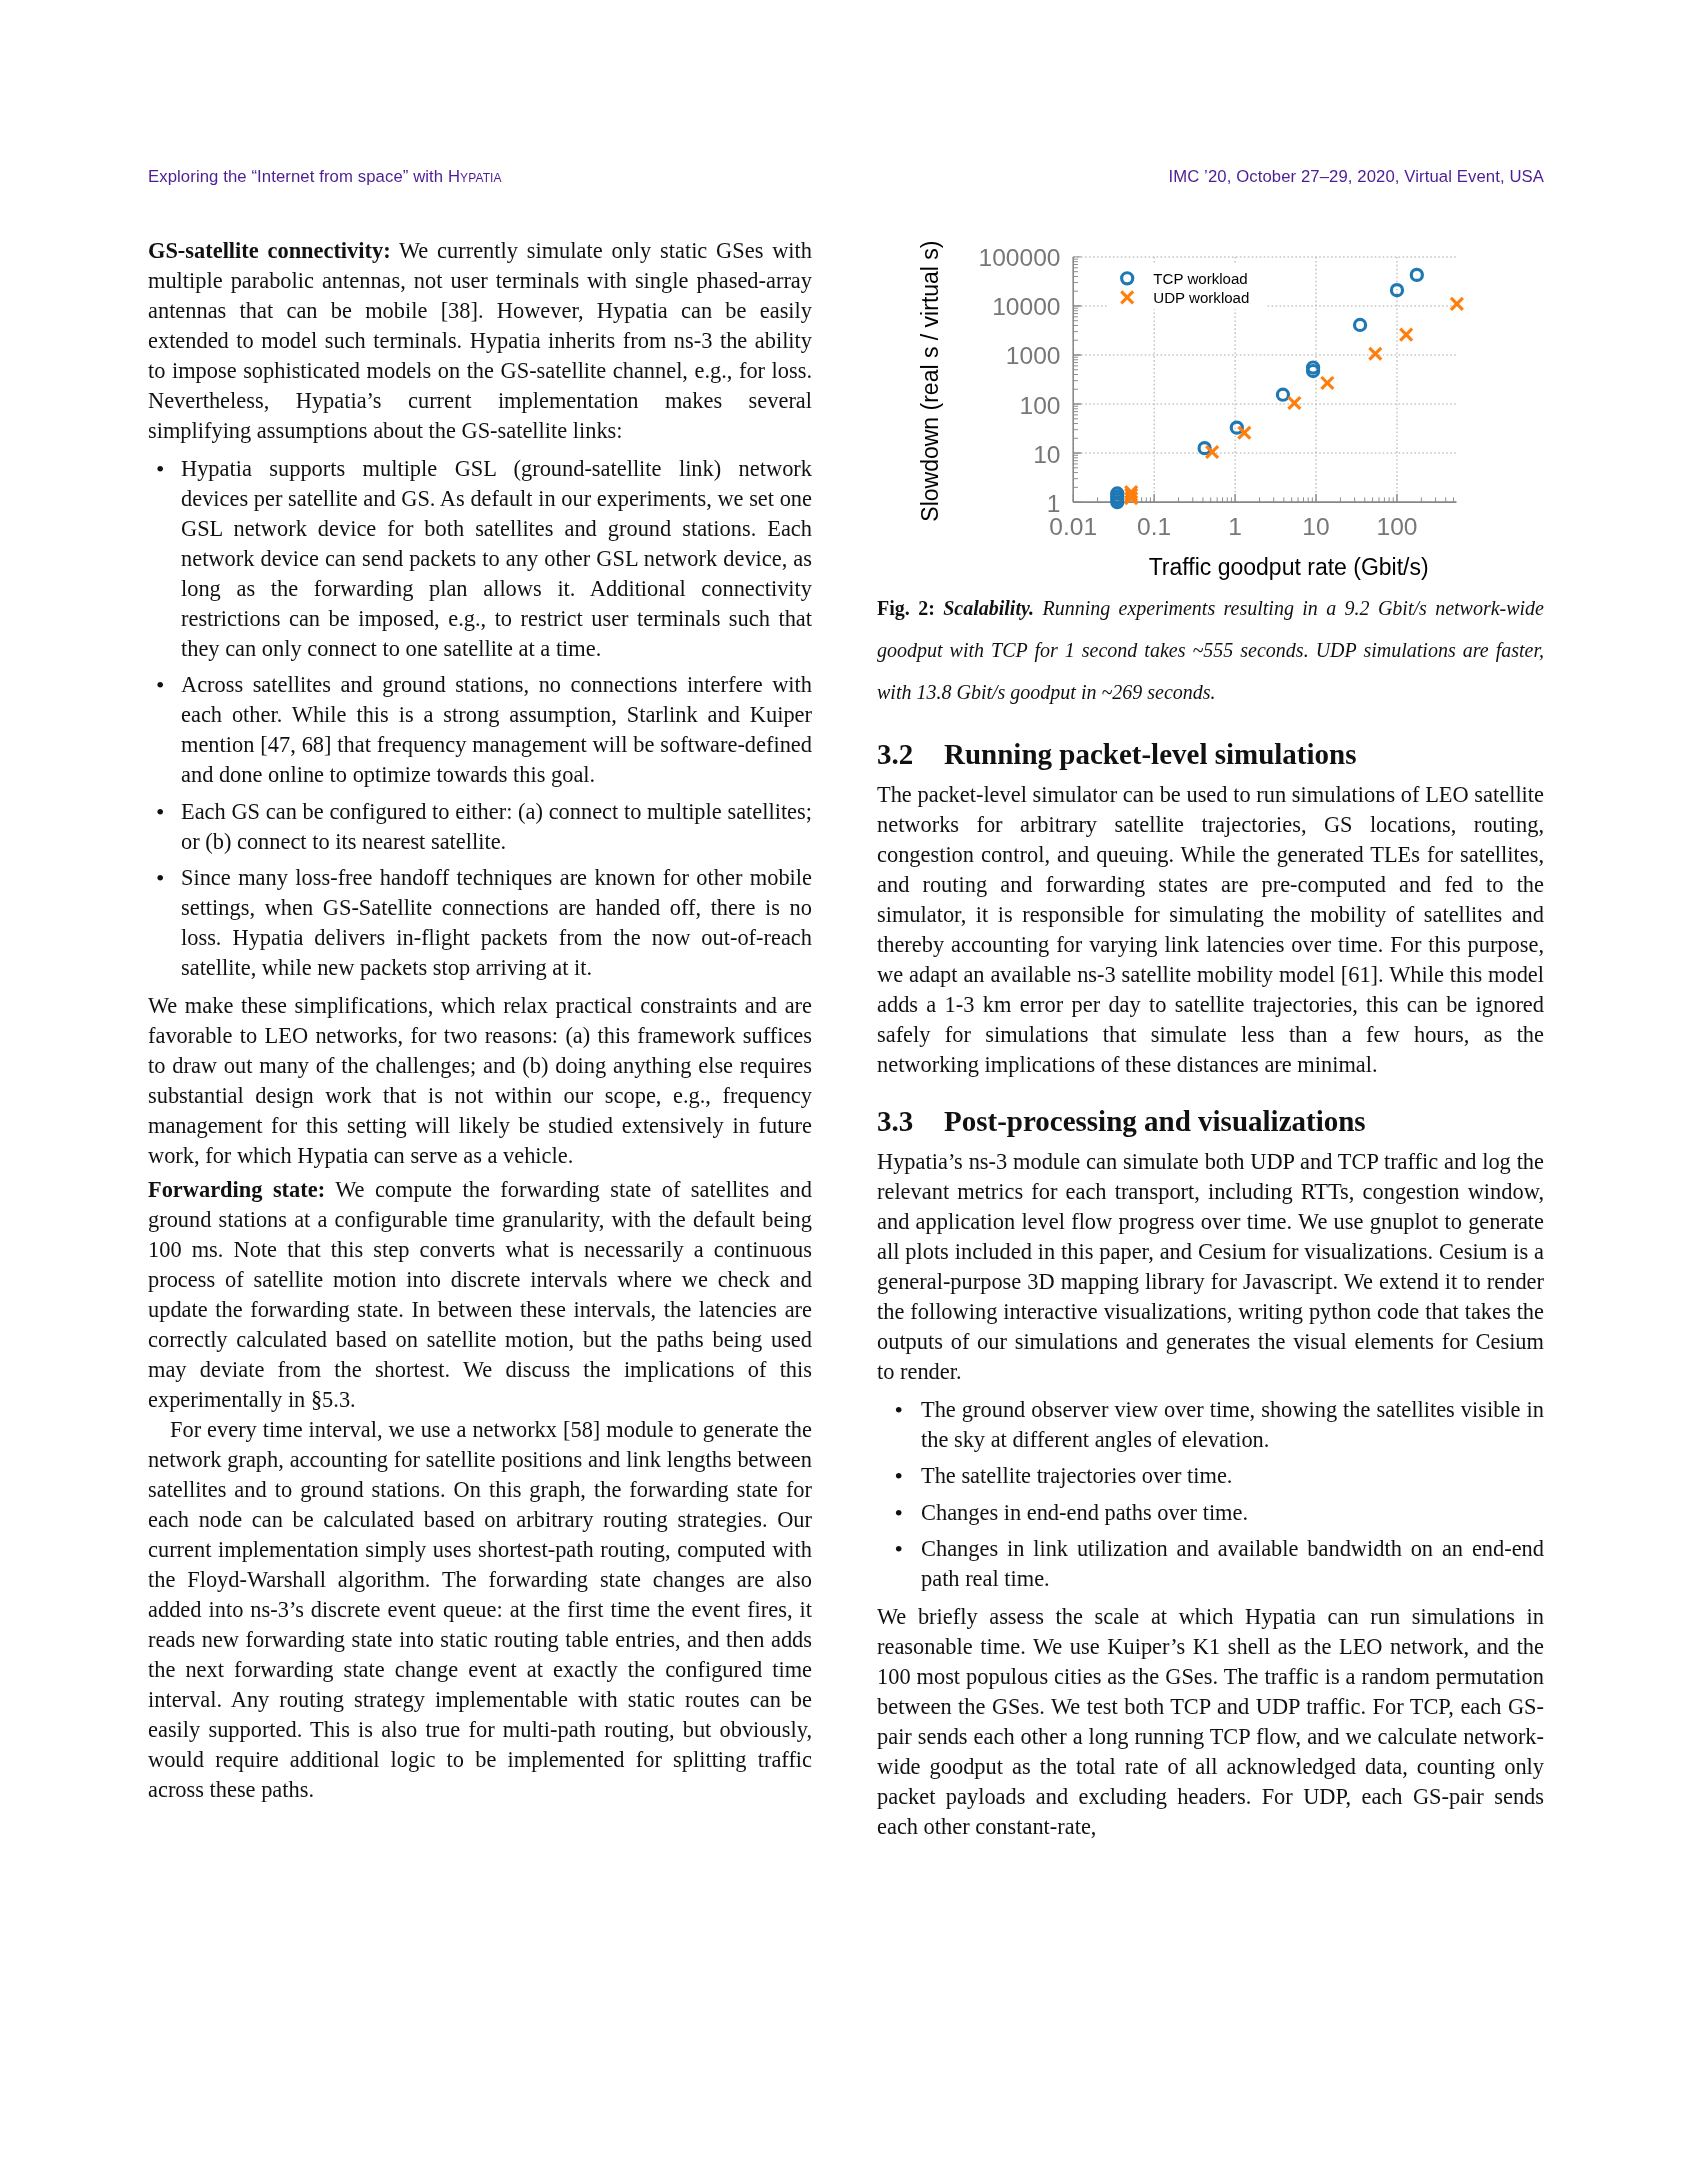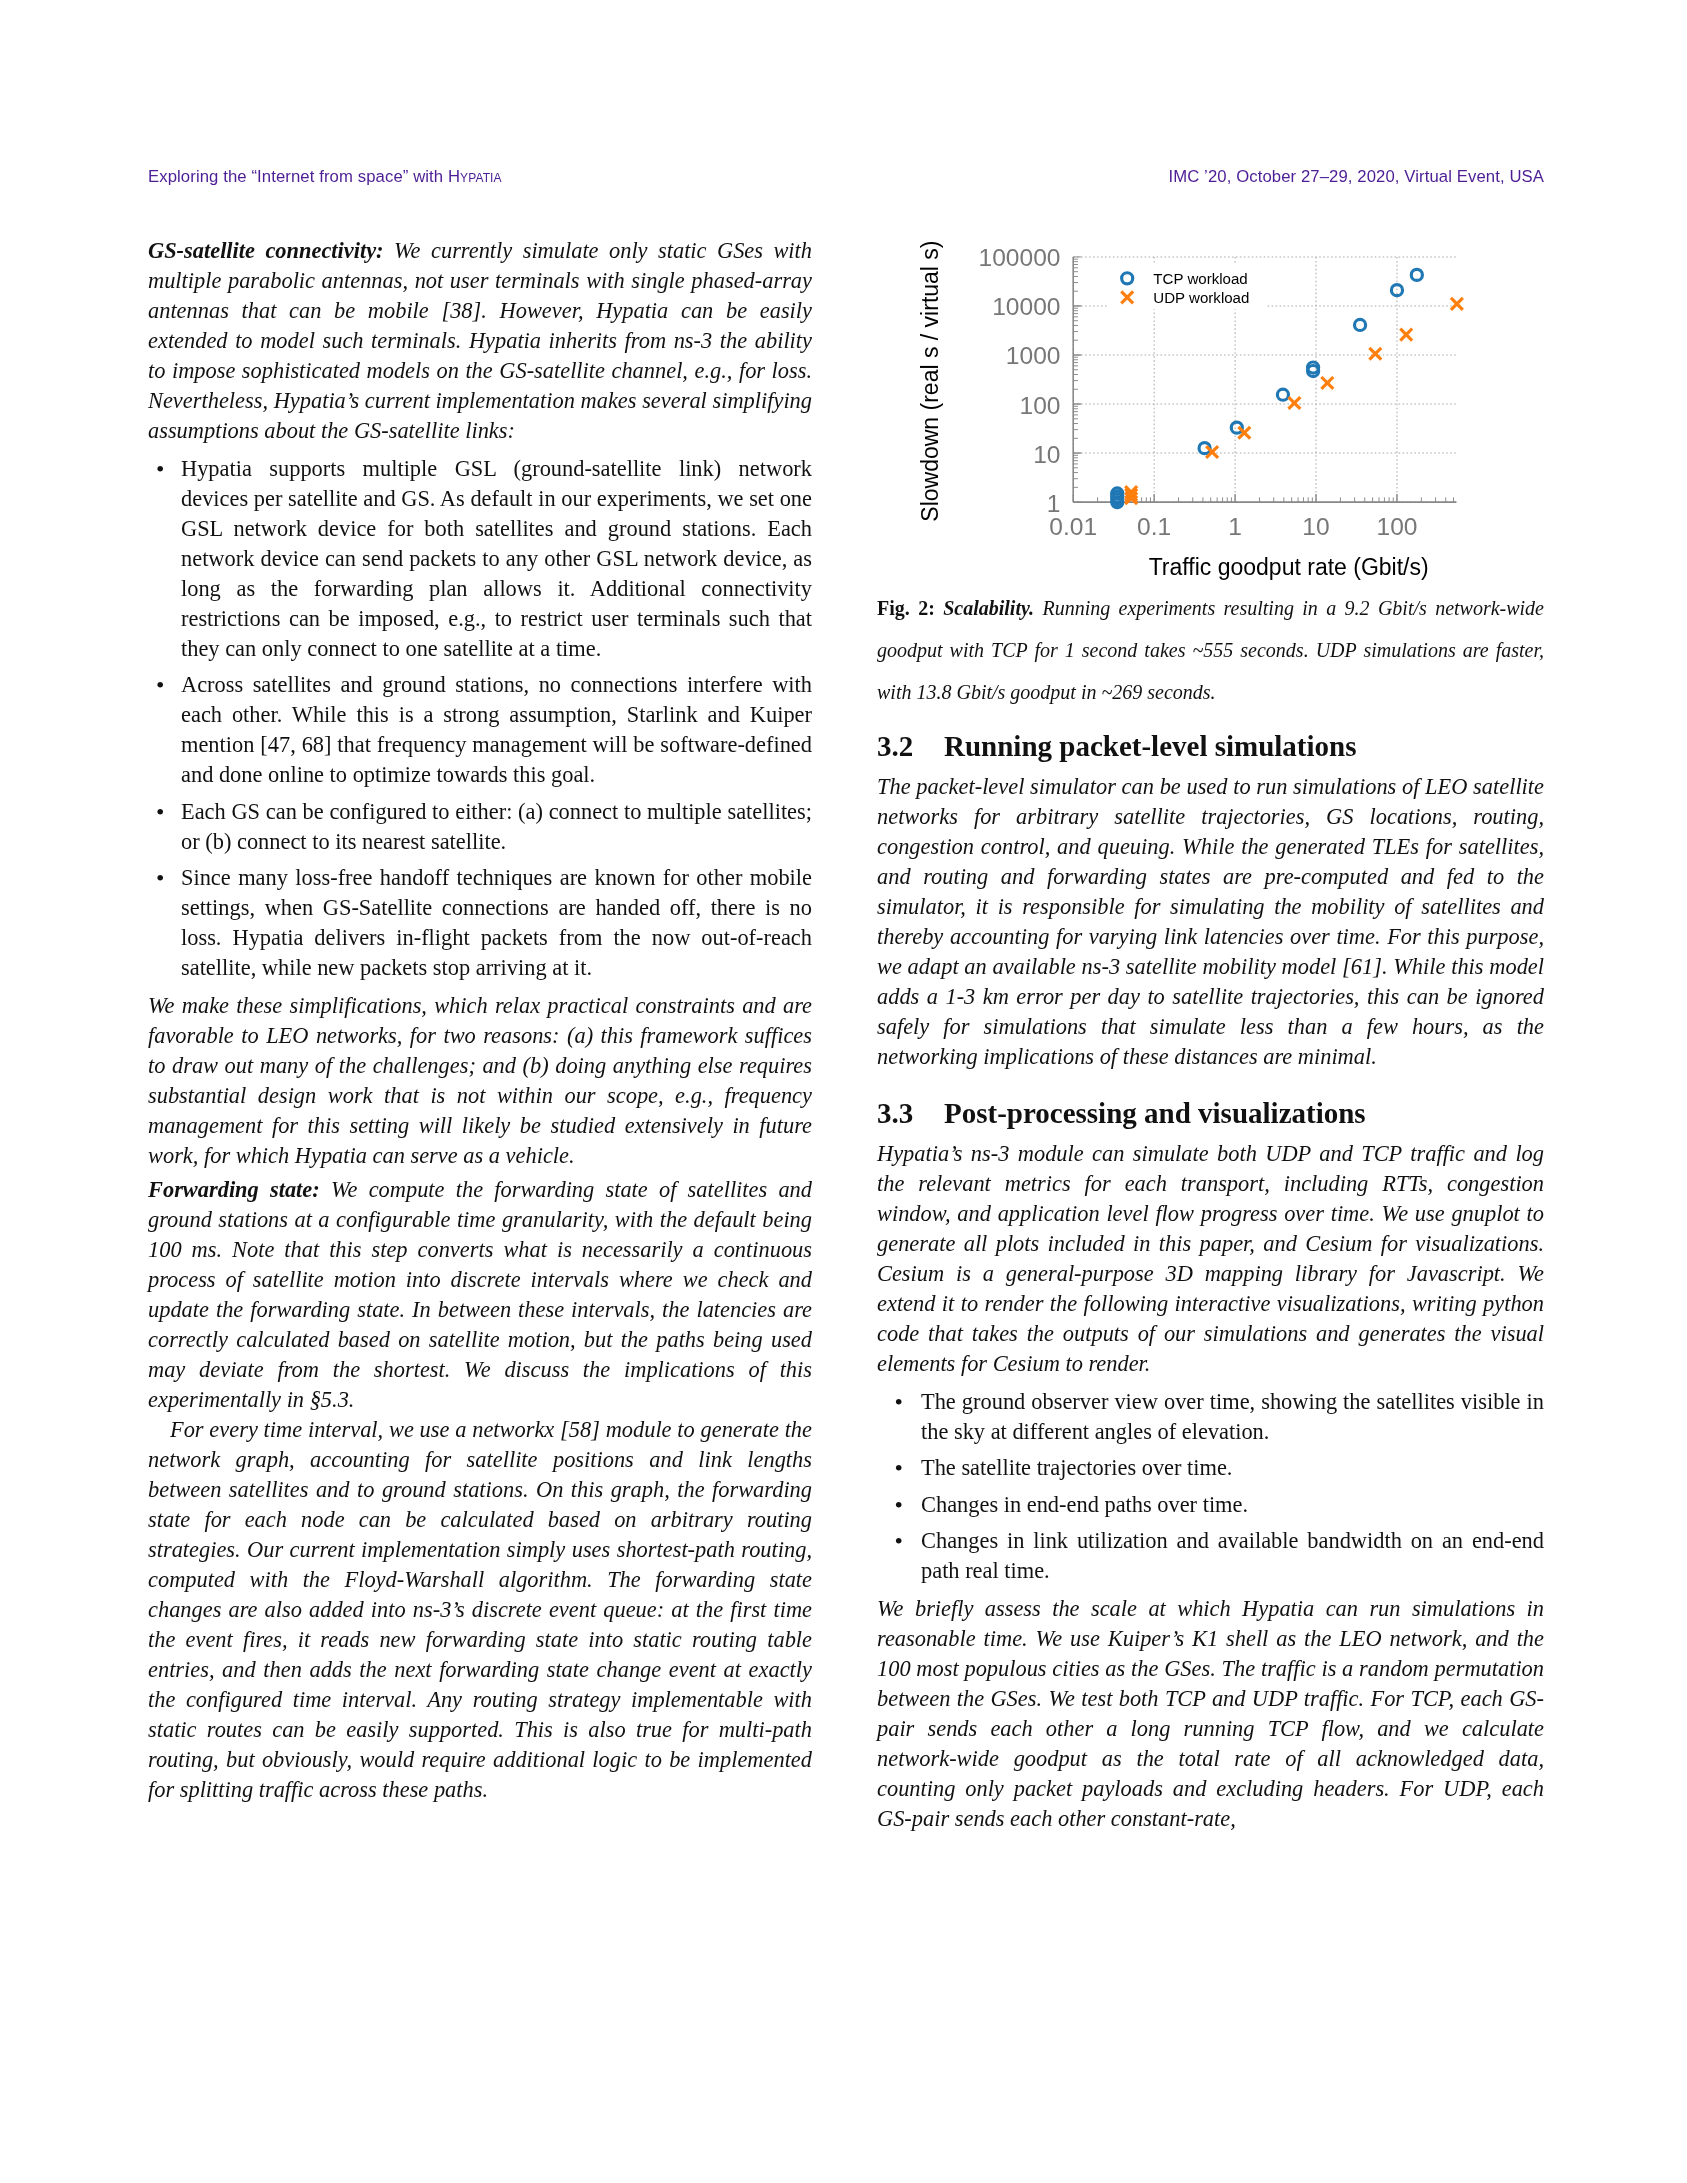--- a/index.html
+++ b/index.html
@@ -7,21 +7,21 @@
 
   .running-header { position: absolute; top: 167px; font-size: 16.7px; font-family: "Liberation Sans", "DejaVu Sans", sans-serif; color: #4c1d95; letter-spacing: 0.1px; }
   .running-header.left { left: 148px; }
   .running-header.right { right: 143px; }
   .sc { font-variant: small-caps; }
 
   .col { position: absolute; font-family: "Liberation Serif", "DejaVu Serif", serif; font-size: 22.4px; line-height: 30px; text-align: justify; hyphens: manual; }
   .col.left { left: 148px; top: 236px; width: 664px; }
   .col.right { left: 877px; top: 587px; width: 667px; }
 
-  p { margin: 0; font-style: italic; }
+  p { margin: 0; }
   .indent { text-indent: 22px; }
   .gap { margin-top: 4px; }
   b.run { font-weight: bold; }
 
   ul.bullets { margin: 8px 0 8px 0; padding: 0; list-style: none; }
   ul.bullets li { position: relative; padding-left: 33px; margin-bottom: 6.4px; }
   ul.bullets li::before { content: "\2022"; position: absolute; left: 8px; top: 0; font-size: 24px; }
   ul.bullets.inset li { padding-left: 44px; }
   ul.bullets.inset li::before { left: 17.5px; }
 
@@ -237,21 +237,21 @@
         <line x1="307.5" y1="102.5" x2="322.5" y2="87.5" stroke="#ff7f0e" stroke-width="4"></line>
       </g>
       <text x="348" y="78" fill="#000" font-size="19" font-family="Liberation Sans, DejaVu Sans, sans-serif">TCP workload</text>
       <text x="348" y="102" fill="#000" font-size="19" font-family="Liberation Sans, DejaVu Sans, sans-serif">UDP workload</text>
     </svg>
 </div>
 
 <div class="col right">
   <p class="caption"><span class="figlabel">Fig. 2:</span> <span class="figtitle">Scalability.</span><span> Running experiments resulting in a 9.2 Gbit/s network-wide goodput with TCP for 1 second takes ~555 seconds. UDP simulations are faster, with 13.8 Gbit/s goodput in ~269 seconds.</span></p>
 
-  <h2 class="sec" style="margin-top:16px"><span class="num">3.2</span><span>Running packet-level simulations</span></h2>
+  <h2 class="sec" style="margin-top:24px"><span class="num">3.2</span><span>Running packet-level simulations</span></h2>
   <p>The packet-level simulator can be used to run simulations of LEO satellite networks for arbitrary satellite trajectories, GS locations, routing, congestion control, and queuing. While the generated TLEs for satellites, and routing and forwarding states are pre-computed and fed to the simulator, it is responsible for simulating the mobility of satellites and thereby accounting for varying link latencies over time. For this purpose, we adapt an available ns-3 satellite mobility model [61]. While this model adds a 1-3 km error per day to satellite trajectories, this can be ignored safely for simulations that simulate less than a few hours, as the networking implications of these distances are minimal.</p>
 
   <h2 class="sec"><span class="num">3.3</span><span>Post-processing and visualizations</span></h2>
   <p>Hypatia’s ns-3 module can simulate both UDP and TCP traffic and log the relevant metrics for each transport, including RTTs, congestion window, and application level flow progress over time. We use gnuplot to generate all plots included in this paper, and Cesium for visualizations. Cesium is a general-purpose 3D mapping library for Javascript. We extend it to render the following interactive visualizations, writing python code that takes the outputs of our simulations and generates the visual elements for Cesium to render.</p>
   <ul class="bullets inset">
     <li>The ground observer view over time, showing the satellites visible in the sky at different angles of elevation.</li>
     <li>The satellite trajectories over time.</li>
     <li>Changes in end-end paths over time.</li>
     <li>Changes in link utilization and available bandwidth on an end-end path real time.</li>
   </ul>

